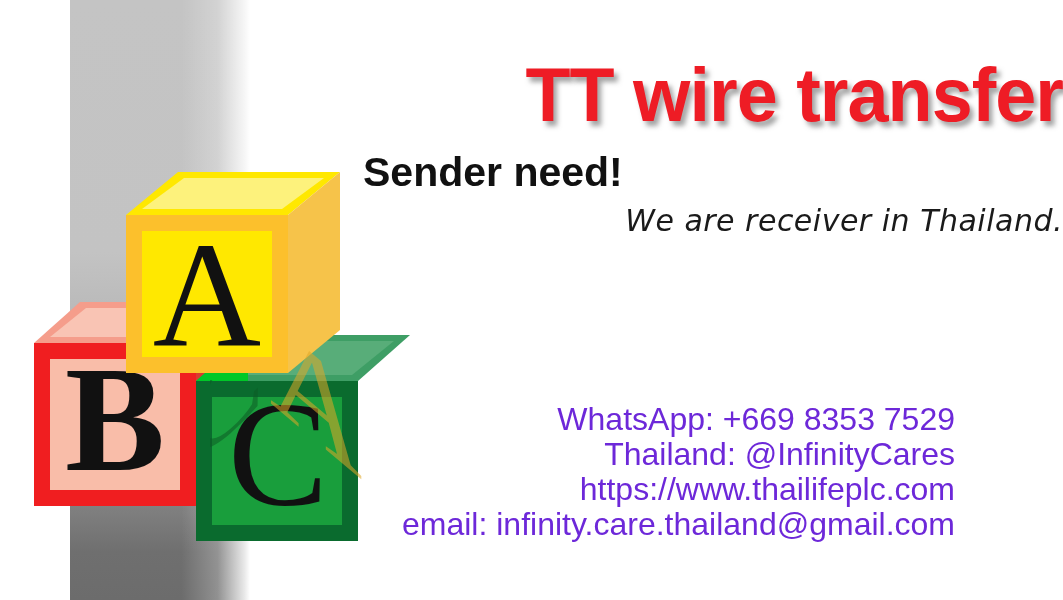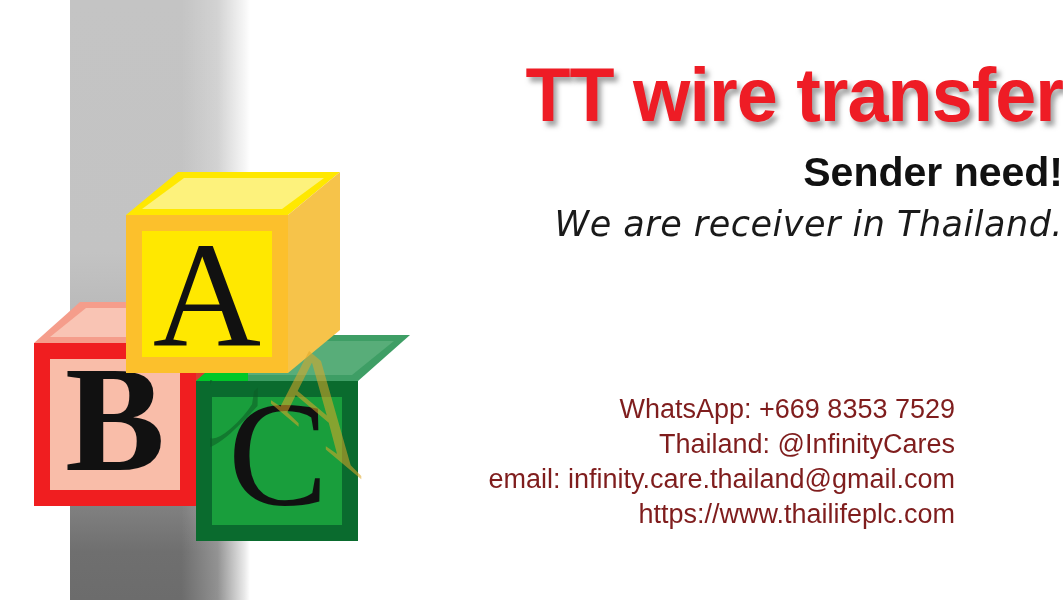--- a/index.html
+++ b/index.html
@@ -68,54 +68,53 @@
     white-space: nowrap;
     transform: scaleX(0.97);
     transform-origin: right center;
   }
 
   #subhead {
     position: absolute;
     right: 0;
     top: 150px;
     width: 700px;
-    text-align: right;
     font-family: "Liberation Sans", sans-serif;
     font-weight: bold;
     font-size: 41px;
     line-height: 1.1;
     color: #111111;
     white-space: nowrap;
   }
 
   #tagline {
     position: absolute;
     right: 0;
     top: 203px;
     width: 700px;
     text-align: right;
     font-family: "DejaVu Sans", sans-serif;
     font-style: italic;
-    font-size: 35px;
+    font-size: 30px;
     line-height: 1.2;
     color: #1a1a1a;
     white-space: nowrap;
     letter-spacing: 0.5px;
   }
 
   #contact {
     position: absolute;
     right: 108px;
-    top: 392px;
+    top: 402px;
     width: 700px;
     text-align: right;
     font-family: "Liberation Sans", sans-serif;
-    font-size: 27px;
+    font-size: 32px;
     line-height: 35px;
-    color: #7f1d1d;
+    color: #6d28d9;
   }
   #contact .c-line { white-space: nowrap; display: block; }
 </style>
 </head>
 <body>
 
 <div id="card">
 
   <div id="gray-band"></div>
 
@@ -193,17 +192,17 @@
 
   <div id="headline">TT wire transfer</div>
 
   <div id="subhead">Sender need!</div>
 
   <div id="tagline">We are receiver in Thailand.</div>
 
   <div id="contact">
     <span class="c-line">WhatsApp: +669 8353 7529</span>
     <span class="c-line">Thailand: @InfinityCares</span>
+    <span class="c-line">https://www.thailifeplc.com</span>
     <span class="c-line">email: infinity.care.thailand@gmail.com</span>
-    <span class="c-line">https://www.thailifeplc.com</span>
   </div>
 
 </div>
 
 </body></html>

